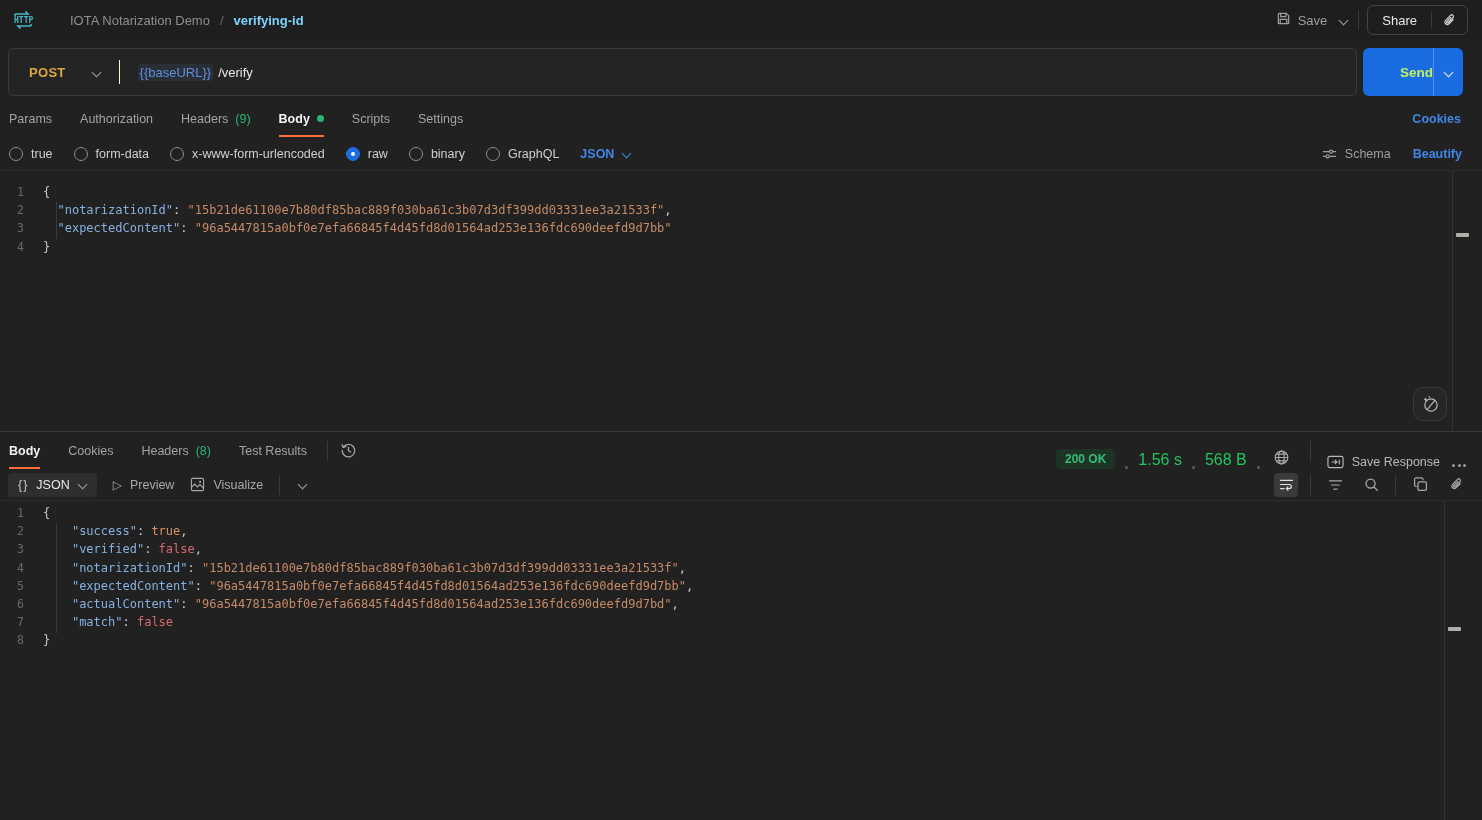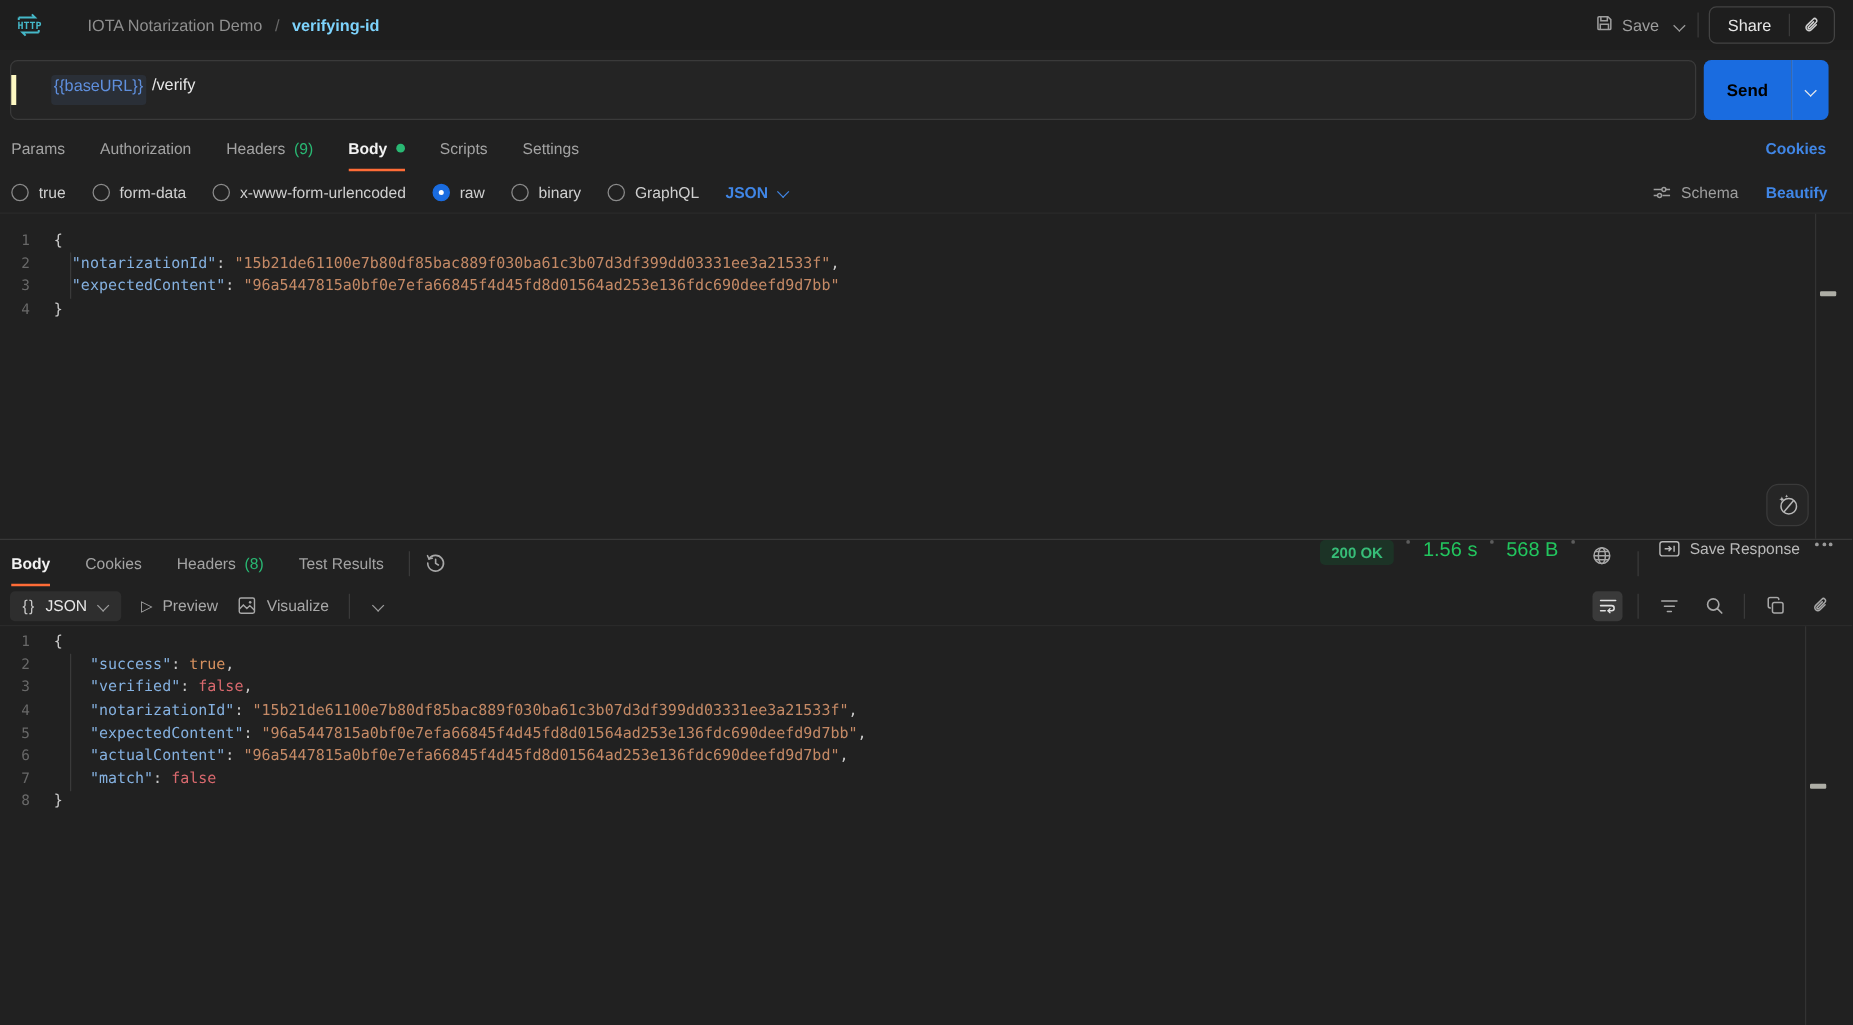--- a/index.html
+++ b/index.html
@@ -38,26 +38,26 @@
                  border-right:1.6px solid #9e9e9e; border-bottom:1.6px solid #9e9e9e; transform:rotate(45deg); }
   .chev.blue::after { border-color:#4086e6; }
   .chev.white::after { border-color:#eaeaea; }
 
   
   .urlrow { position:absolute; top:48px; left:8px; right:19px; height:48px; display:flex; gap:6px; }
   .urlbox { flex:1; border:1px solid #3a3a3a; border-radius:6px; display:flex; align-items:center; background:#242424; }
   .method-btn { display:flex; align-items:center; gap:26px; background:none; border:none; cursor:pointer;
                 padding:0 18px 0 20px; height:100%; }
   .method-label { color:#e0a63f; font-weight:bold; font-size:13px; letter-spacing:.3px; font-family:inherit; }
-  .url-field { display:flex; padding-left:28px; font-size:13px; flex:1; border-left:4px solid #fef9c3; height:24px; }
+  .url-field { display:flex; align-items:center; padding-left:18px; font-size:13px; flex:1; border-left:1px solid #fef9c3; height:24px; }
   .url-var { color:#5f8fdd; background:rgba(95,143,221,0.10); border-radius:3px; padding:1px 2px; }
   .url-path { color:#e8e8e8; margin-left:5px; }
   .sendgroup { display:flex; width:100px; }
-  .send-btn { flex:1; background:#1a6ce0; color:#000000; border:none; border-radius:6px 0 0 6px; font-family:inherit;
-              font-size:13.5px; font-weight:bold; cursor:pointer; }
+  .send-btn { flex:1; background:#1a6ce0; color:#bef264; border:none; border-radius:6px 0 0 6px; font-family:inherit;
+              font-size:13.5px; font-weight:bold; cursor:pointer;text-align:right; }
   .send-chev { width:30px; background:#1a6ce0; border:none; border-left:1px solid rgba(255,255,255,0.25);
                border-radius:0 6px 6px 0; cursor:pointer; display:flex; align-items:center; justify-content:center; }
 
   
   .reqtabs { position:absolute; top:100px; left:0; right:0; height:37px; display:flex; align-items:stretch;
              padding:0 9px; gap:0; }
   .tab { display:flex; align-items:center; gap:7px; color:#a3a3a3; padding:0 14px; cursor:pointer; position:relative; font-size:12.5px; }
   .tab:first-child { padding-left:0; }
   .tab .count { color:#29b873; }
   .tab.active { color:#f2f2f2; font-weight:bold; }
@@ -104,21 +104,21 @@
   .editor.req .marker { top:62px; }
   .editor.resp .marker { top:126px; }
   .postbot-btn { position:absolute; right:35px; bottom:10px; width:34px; height:34px; border-radius:10px;
                  border:1px solid #3a3a3a; background:#262626; cursor:pointer; display:flex; align-items:center; justify-content:center; }
 
   
   .response-sep { position:absolute; top:431px; left:0; right:0; height:1px; background:#383838; }
   .resptabs { position:absolute; top:432px; left:0; right:0; height:37px; display:flex; align-items:stretch; padding:0 9px; }
   .resptabs .vdiv { align-self:center; margin:0 6px; }
   .history-btn { background:none; border:none; cursor:pointer; display:flex; align-items:center; padding:0 6px; }
-  .status-cluster { position:absolute; right:14px; top:0; height:37px; display:flex; align-items:flex-start; gap:10px; }
+  .status-cluster { position:absolute; right:14px; top:0; height:37px; display:flex; align-items:flex-end; gap:10px; }
   .status-badge { background:#1c3326; color:#37bd78; font-weight:bold; font-size:12px; padding:3px 9px; border-radius:4px; }
   .sep-dot { width:3px; height:3px; border-radius:50%; background:#5c5c5c; }
   .meta-text { color:#22c55e; font-size:16px; }
   .save-response-btn { display:flex; align-items:center; gap:8px; color:#b9b9b9; background:none; border:none;
                        font-family:inherit; font-size:12.5px; cursor:pointer; }
   .more-btn { background:none; border:none; cursor:pointer; display:flex; gap:2.5px; align-items:center; padding:2px; }
   .more-btn i { width:3px; height:3px; border-radius:50%; background:#9a9a9a; }
 
   
   .resptoolbar { position:absolute; top:469px; left:0; right:0; height:31px; display:flex; align-items:center; padding:0 8px; gap:16px; }
@@ -173,20 +173,24 @@
           <svg width="15" height="15" viewBox="0 0 16 16" fill="none" stroke="#d0d0d0" stroke-width="1.3" stroke-linecap="round">
             <path d="M11.8 7.2l-4.3 4.3a2.6 2.6 0 01-3.7-3.7l5.3-5.3a1.8 1.8 0 012.6 2.6l-5.3 5.3a.9.9 0 01-1.3-1.3l4.3-4.3"></path>
           </svg>
         </button>
       </div>
     </div>
   </header>
 
   <div class="urlrow">
     <div class="urlbox">
+      <button class="method-btn">
+        <span class="method-label">POST</span>
+        <span class="chev"></span>
+      </button>
       <div class="url-field">
         <span class="url-var">{{baseURL}}</span>
         <span class="url-path">/verify</span>
       </div>
     </div>
     <div class="sendgroup">
       <button class="send-btn">Send</button>
       <button class="send-chev">
         <span class="chev white"></span>
       </button>

